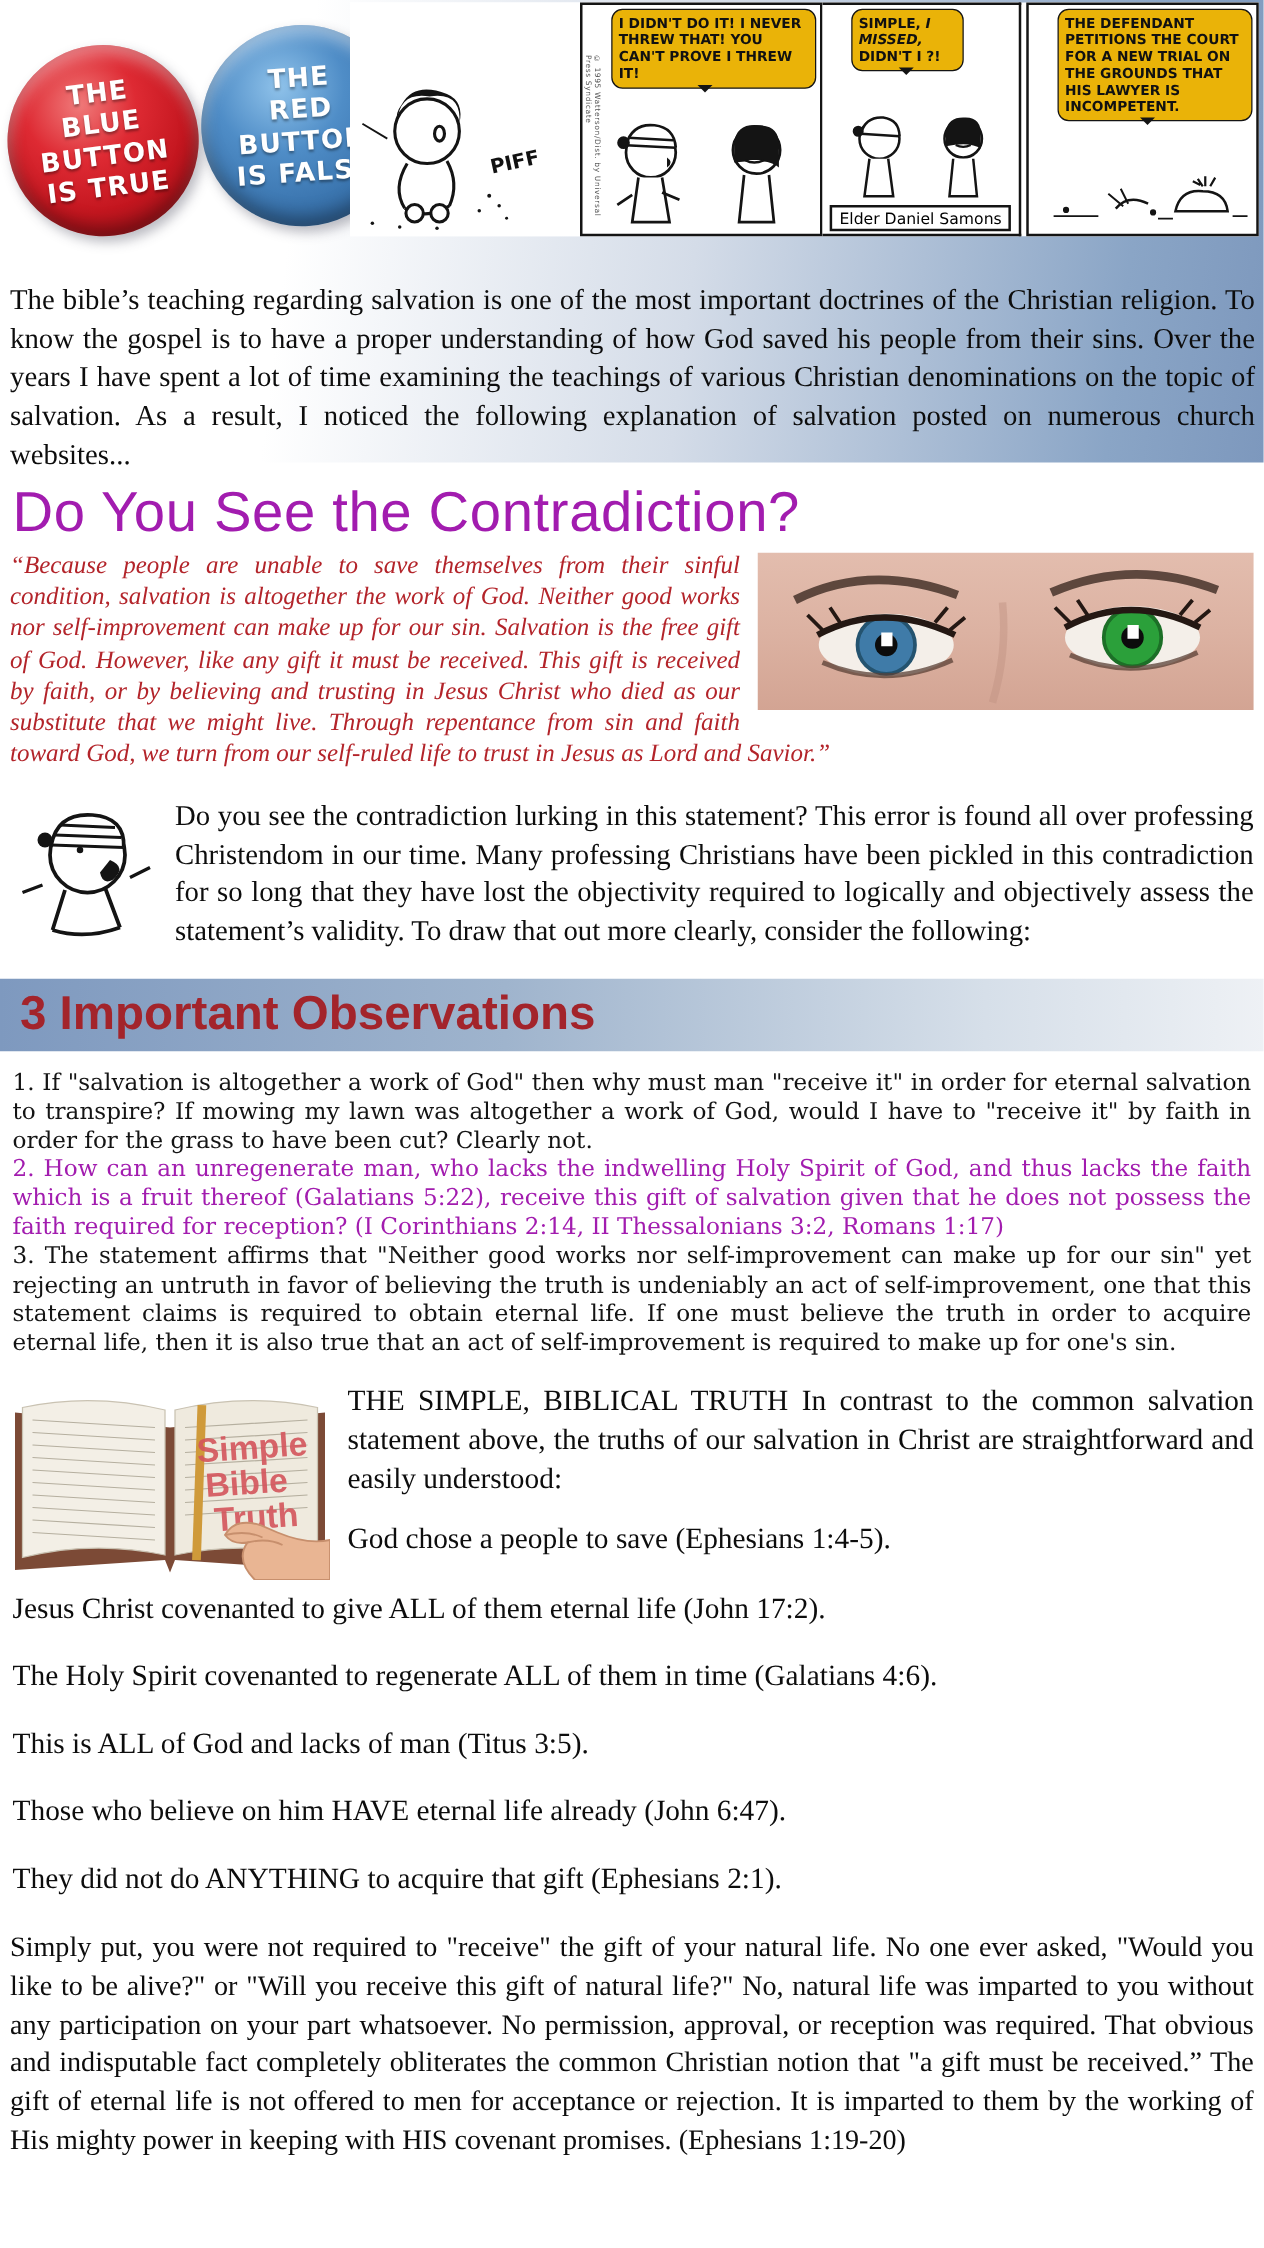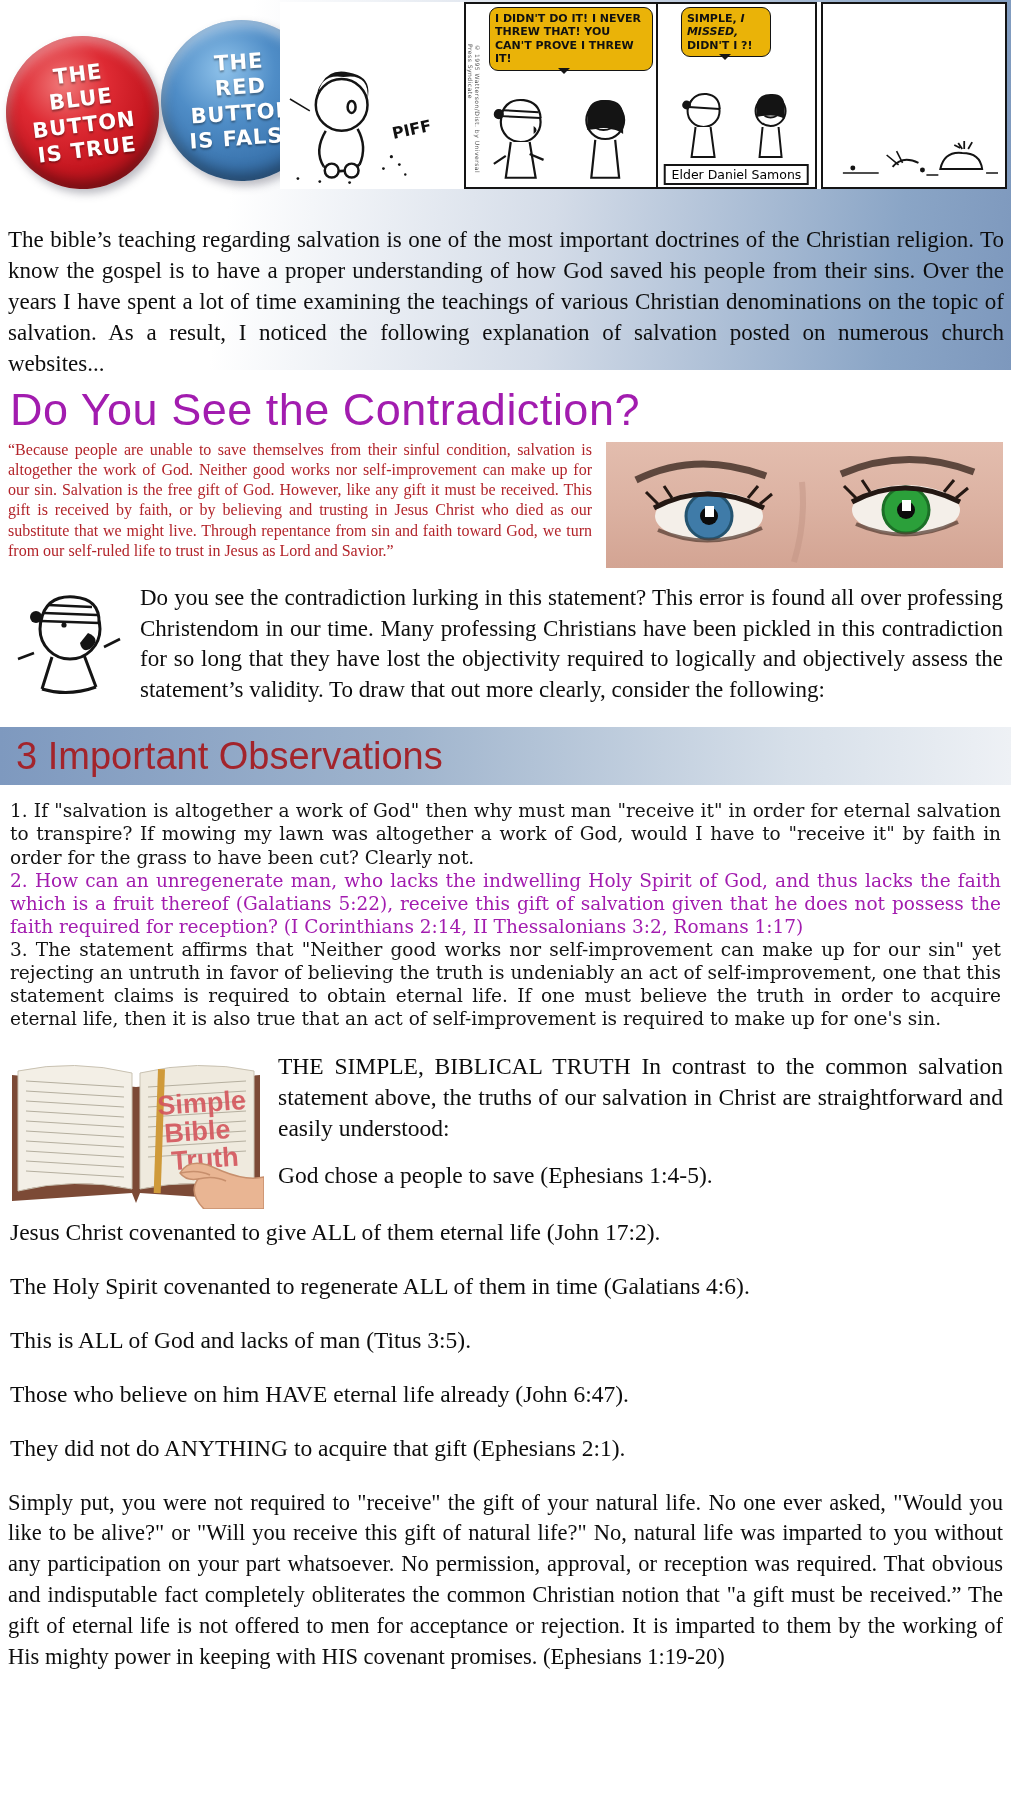--- a/index.html
+++ b/index.html
@@ -79,39 +79,39 @@
   }
 
   
   .h-contra {
     margin:14px 0 2px 10px;
     font-family:"Liberation Sans", sans-serif; font-weight:300;
     font-size:45px; color:#a21caf; letter-spacing:.5px;
   }
   .quote-wrap {
     margin:4px 8px 0; color:#b3242a;
-    font-size:16px; line-height:1.26; text-align:justify;
+    font-size:20px; line-height:1.26; text-align:justify;font-style:italic;
   }
   .eyes {
     float:right; width:397px; height:126px; margin:2px 0 8px 14px;
     display:block;
   }
   .discussion {
     margin:22px 8px 0; font-size:23px; line-height:1.33; text-align:justify;
   }
   .calvin-fig { float:left; width:122px; height:106px; margin:6px 10px 0 0; }
 
   
   .banner {
     margin-top:22px; height:58px;
     background:linear-gradient(90deg, #7e99bf 0%, #9fb4cd 40%, #d6dfe9 78%, #eef1f5 100%);
     display:flex; align-items:center;
   }
   .banner h2 {
-    margin:0 0 0 16px; font-family:"Liberation Sans", sans-serif; font-weight:400;
+    margin:0 0 0 16px; font-family:"Liberation Sans", sans-serif; font-weight:700;
     font-size:38px; color:#a3242b;
   }
   .obs-block { margin:14px 10px 0; }
   .obs {
     margin:0; font-family:"DejaVu Serif", serif; font-size:18.5px;
     line-height:1.25; text-align:justify; color:#141414;
   }
   .obs.red { color:#a21caf; }
 
   
@@ -204,20 +204,21 @@
           <circle cx="112" cy="26" r="15"></circle>
           <path d="M98 20 Q100 8 114 9 Q127 9 126 24 L126 34 Q118 28 98 32 Z" fill="#141414" stroke="none"></path>
           <path d="M106 31 Q112 34 118 31" stroke-width="1.8"></path>
           <path d="M104 42 L101 72 L123 72 L120 42"></path>
         </g>
       </svg>
       <div class="samons">Elder Daniel Samons</div>
     </div>
 
     <div class="panel p4">
+      <div class="bubble">THE DEFENDANT PETITIONS THE COURT FOR A NEW TRIAL ON THE GROUNDS THAT HIS LAWYER IS INCOMPETENT.</div>
       <svg class="figure-svg" viewBox="0 0 183 60" height="60">
         <g stroke="#141414" fill="#fff" stroke-width="2">
           <path d="M118 44 Q122 26 140 28 Q158 28 160 44 Z"></path>
           <path d="M140 24 L136 18 M142 24 L142 16 M146 24 L150 17 M138 23 L132 20" stroke-width="1.8"></path>
           <path d="M70 42 Q80 30 96 38" fill="none"></path>
           <path d="M76 40 L64 30 M80 38 L74 26" stroke-width="1.6" fill="none"></path>
           <path d="M20 48 L56 48 M104 50 L116 50 M164 48 L176 48" stroke-width="1.5"></path>
           <circle cx="30" cy="43" r="1.5" fill="#141414"></circle>
             <circle cx="100" cy="45" r="1.5" fill="#141414"></circle>
         </g>

